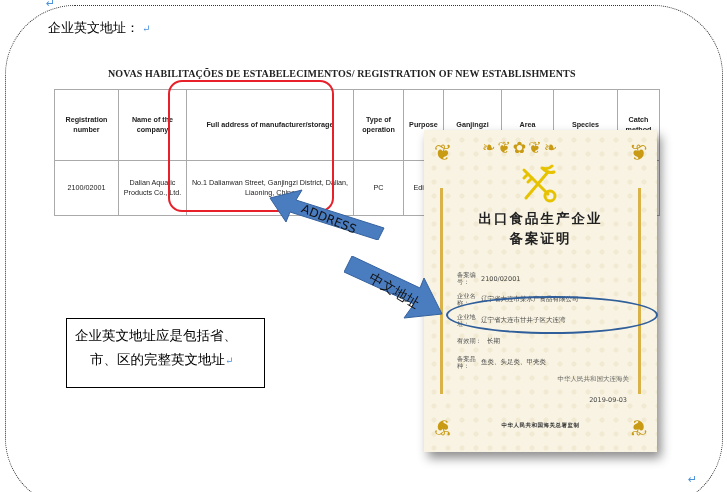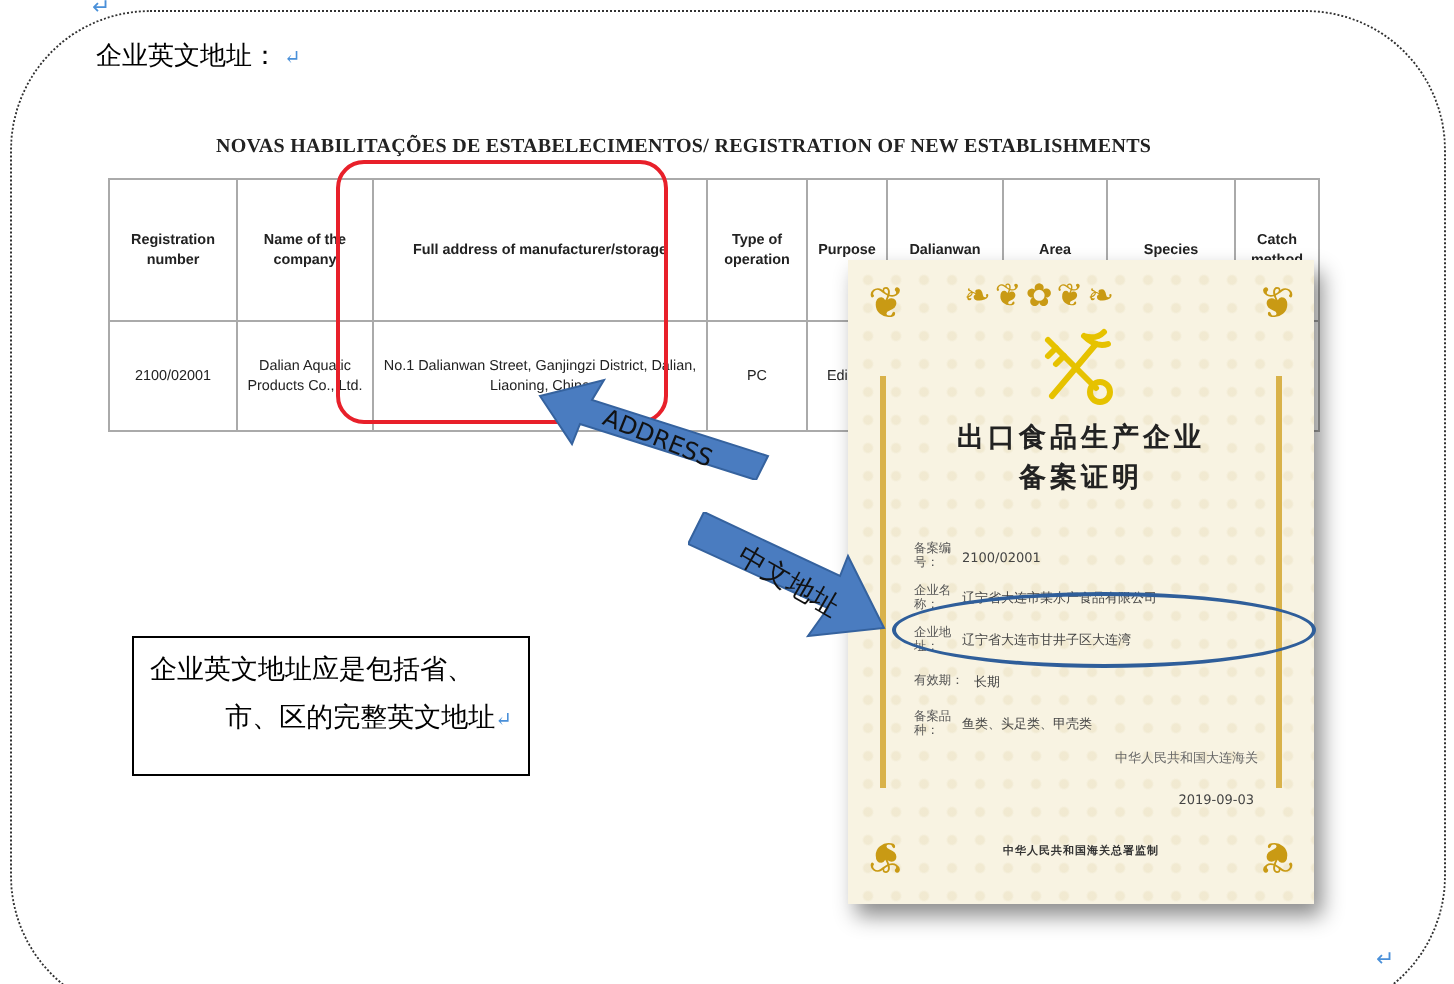--- a/index.html
+++ b/index.html
@@ -50,21 +50,21 @@
     position: absolute; color: #111; font-size: 12px; white-space: nowrap;
   }
 
   .note-box {
     position: absolute; left: 66px; top: 318px; width: 199px; height: 70px;
     border: 1px solid #000; background: #fff;
     font-family: "DejaVu Serif", serif; font-size: 13.5px; line-height: 24px;
     padding: 4px 8px; text-align: left;
   }
   .note-box .l1 { display: block; white-space: nowrap; }
-  .note-box .l2 { display: block; padding-left: 15px; white-space: nowrap; text-align: right; }
+  .note-box .l2 { display: block; padding-left: 15px; white-space: nowrap; }
   .note-box .pm { color: #4a90d9; font-size: 10px; }
 
   .cert {
     position: absolute; left: 424px; top: 130px; width: 233px; height: 322px;
     background: #f8f3e2;
     background-image:
       radial-gradient(circle at 10px 10px, rgba(220,205,160,0.25) 2px, transparent 3px);
     background-size: 14px 14px;
     box-shadow: 4px 6px 10px rgba(0,0,0,0.45);
   }
@@ -112,21 +112,21 @@
 <div class="table-title">NOVAS HABILITAÇÕES DE ESTABELECIMENTOS/ REGISTRATION OF NEW ESTABLISHMENTS</div>
 
 <table class="reg">
   <tbody>
       <tr class="hdr">
     <td style="width:64px">Registration number</td>
     <td style="width:68px">Name of the company</td>
     <td style="width:167px">Full address of manufacturer/storage</td>
     <td style="width:50px">Type of operation</td>
     <td style="width:40px">Purpose</td>
-    <td style="width:58px">Dalianwan</td>
+    <td style="width:58px">Ganjingzi</td>
     <td style="width:52px">Area</td>
     <td style="width:64px">Species</td>
     <td style="width:42px">Catch method</td>
   </tr>
   <tr class="row">
     <td>2100/02001</td>
     <td>Dalian Aquatic Products Co., Ltd.</td>
     <td>No.1 Dalianwan Street, Ganjingzi District, Dalian, Liaoning, China</td>
     <td>PC</td>
     <td>Edible</td>

